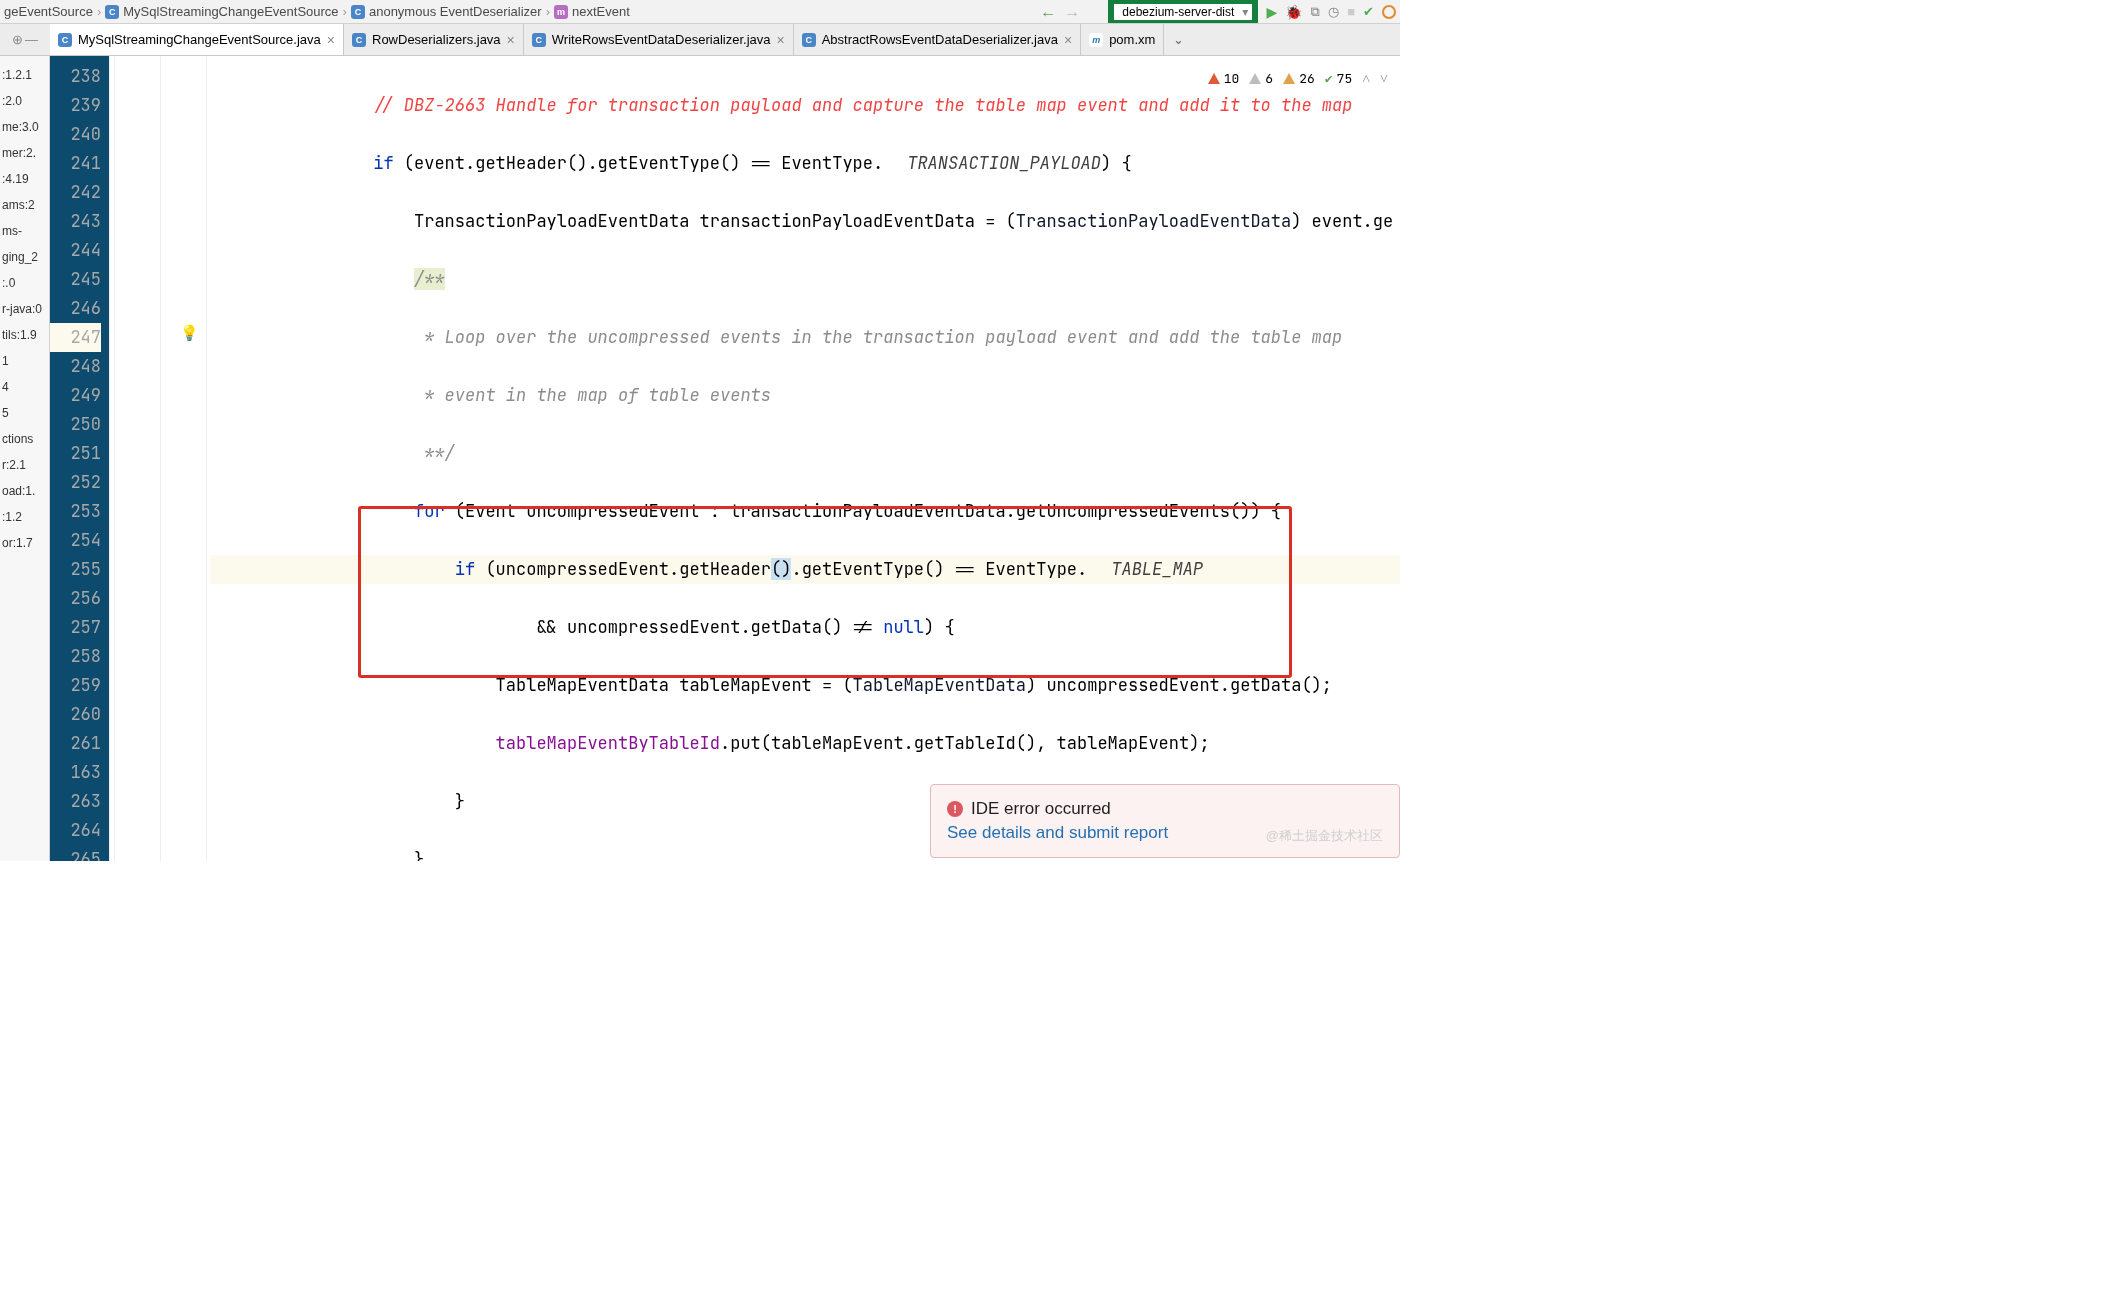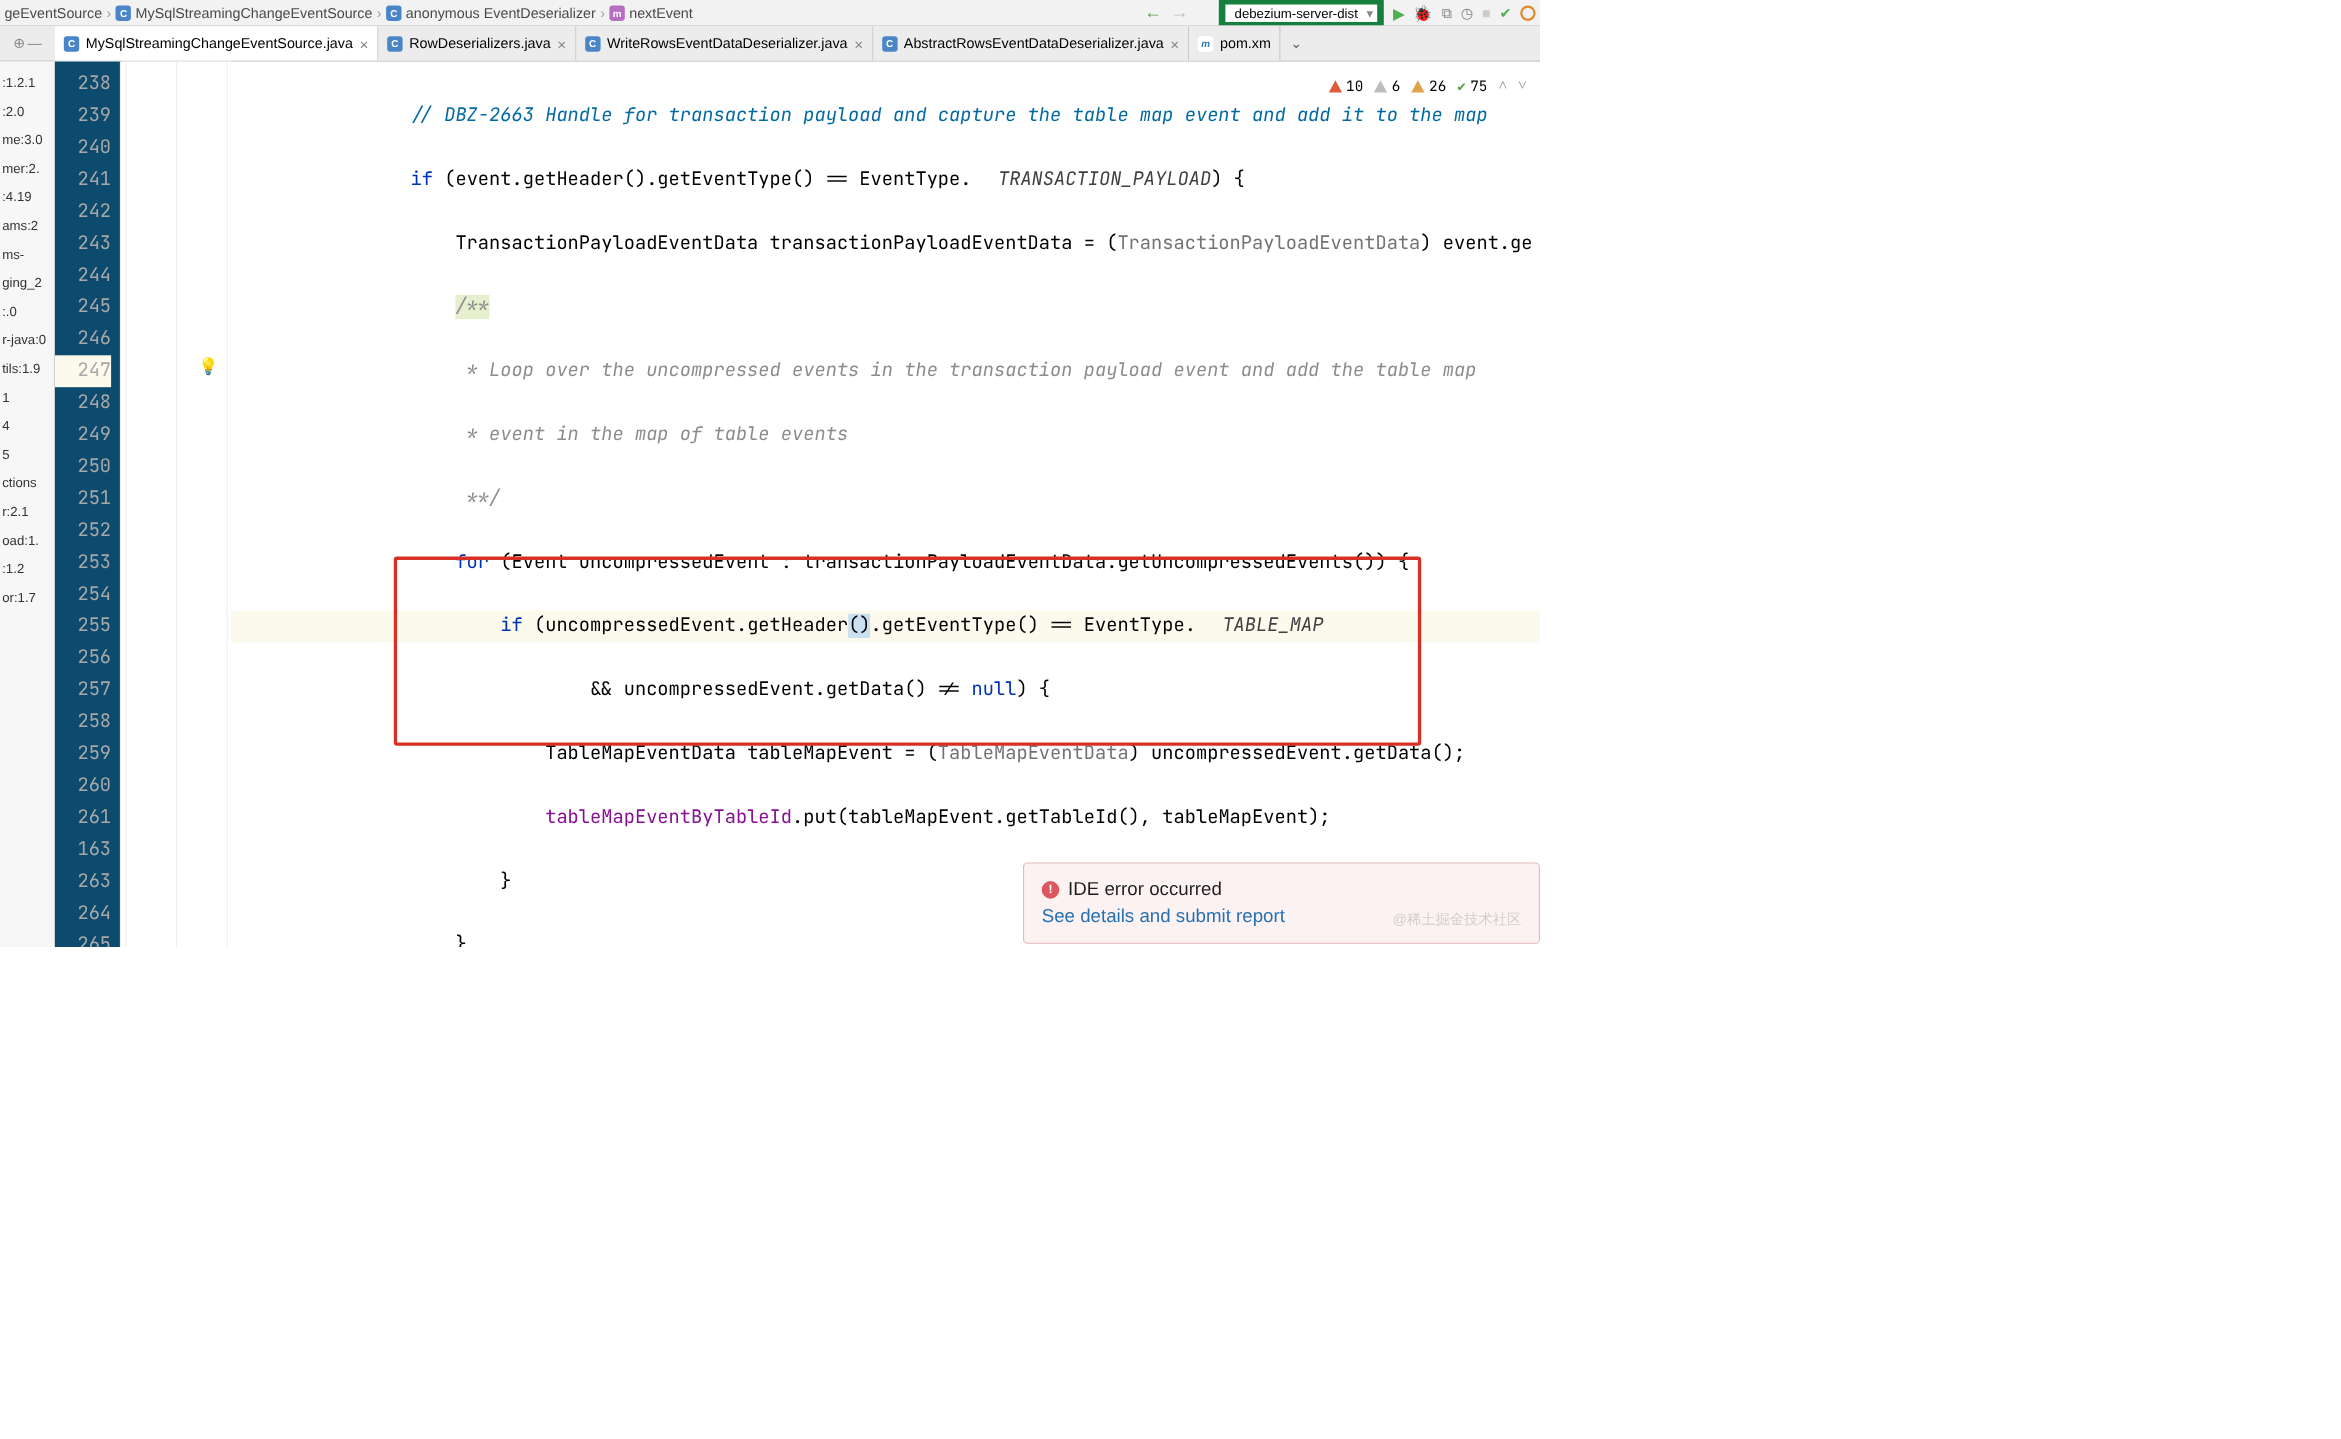--- a/index.html
+++ b/index.html
@@ -101,25 +101,25 @@
   font-size: 17px;
   line-height: 29px;
   padding: 6px 0 0 0;
   white-space: pre;
   overflow: hidden;
   position: relative;
 }
 .line { height: 29px; }
 .line.hl { background: #fcfaed; }
 .c-kw { color: #0033b3; }
-.c-com { color: #0369a1; font-style: italic; }
+.c-com { color: #ef4444; font-style: italic; }
 .c-doc { color: #8c8c8c; font-style: italic; }
 .c-const { color: #404040; font-style: italic; margin-left: 24px; }
 .c-field { color: #871094; }
-.c-cls { color: #737373; }
+.c-cls { color: #0f172a; }
 .red-box {
   position: absolute;
   border: 3px solid #d93025;
   border-radius: 3px;
   pointer-events: none;
 }
 .problems {
   position: absolute;
   top: 6px;
   right: 8px;

